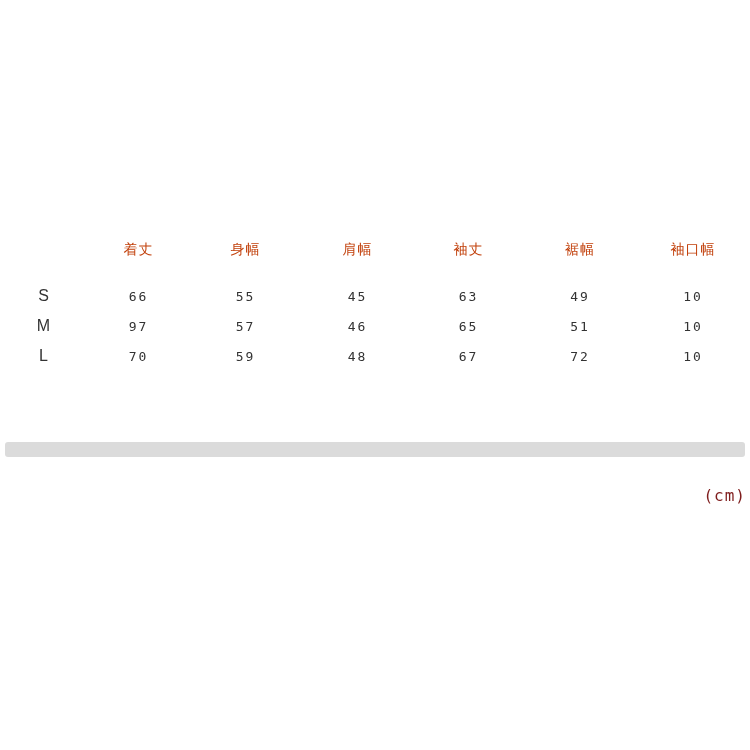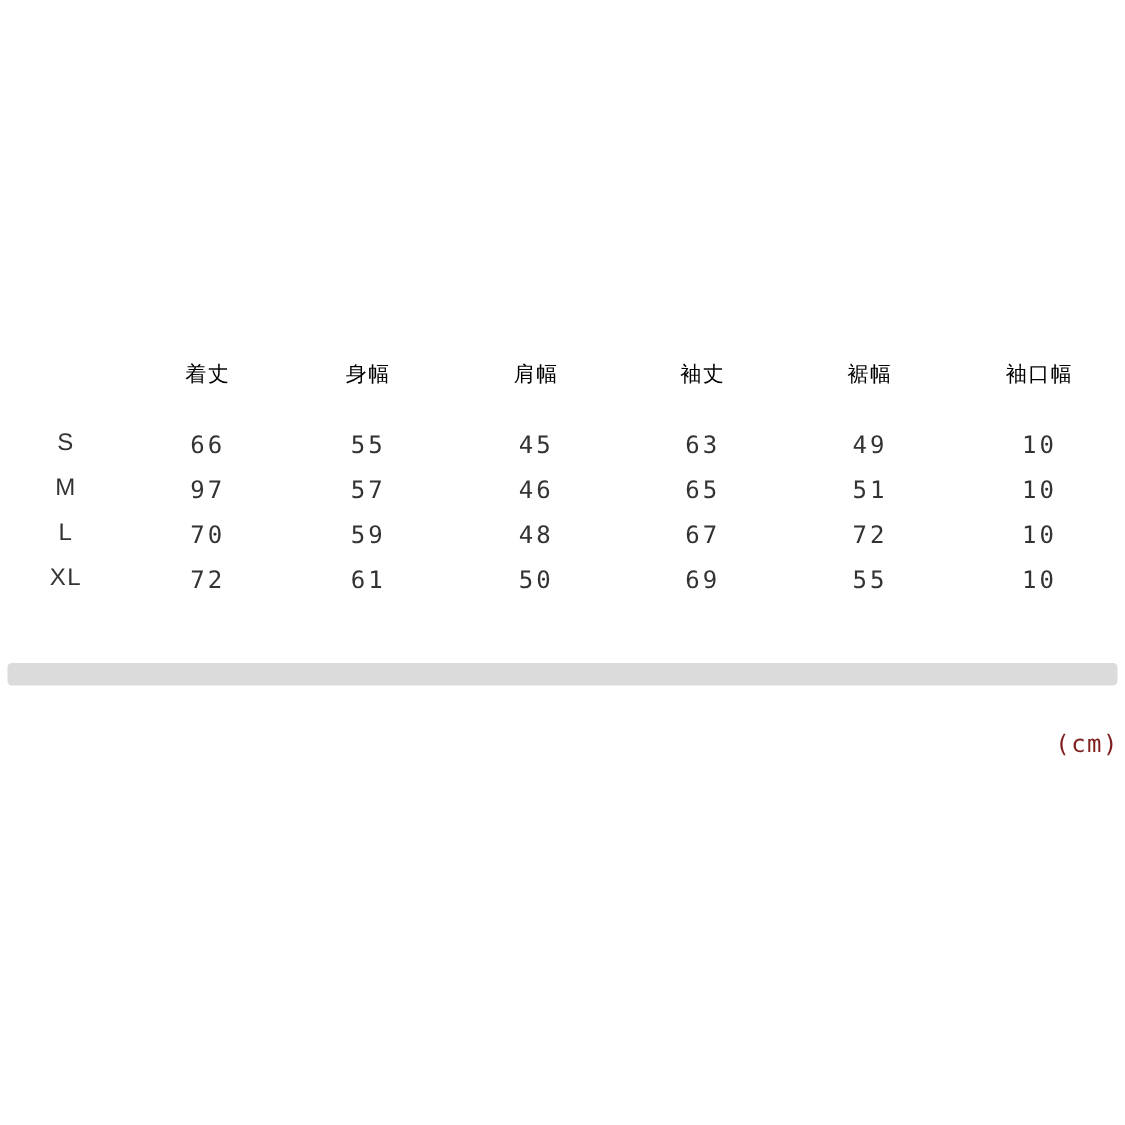--- a/index.html
+++ b/index.html
@@ -37,31 +37,31 @@
     font-weight: normal;
     white-space: nowrap;
   }
   .size-table thead tr { height: 30px; }
   .size-table tr.spacer { height: 16px; }
   .size-table tbody tr.data-row { height: 30px; }
   .col-header {
     font-family: "Liberation Sans", "DejaVu Sans", sans-serif;
     font-size: 14px;
     letter-spacing: 1px;
-    color: #000000;
+    color: #c2410c;
   }
   .row-label {
     font-family: "Liberation Sans", "DejaVu Sans", sans-serif;
     font-size: 16px;
     letter-spacing: 1px;
     color: #333333;
   }
   .size-value {
     font-family: "DejaVu Sans Mono", "Liberation Mono", monospace;
-    font-size: 16px;
+    font-size: 13px;
     letter-spacing: 2px;
     color: #333333;
   }
   .h-scrollbar {
     position: absolute;
     left: 5px;
     top: 442px;
     width: 740px;
     height: 15px;
     background: #dbdbdb;
@@ -125,27 +125,18 @@
     </tr>
     <tr class="data-row">
       <td class="row-label">L</td>
       <td class="size-value">70</td>
       <td class="size-value">59</td>
       <td class="size-value">48</td>
       <td class="size-value">67</td>
       <td class="size-value">72</td>
       <td class="size-value">10</td>
     </tr>
-    <tr class="data-row">
-      <td class="row-label">XL</td>
-      <td class="size-value">72</td>
-      <td class="size-value">61</td>
-      <td class="size-value">50</td>
-      <td class="size-value">69</td>
-      <td class="size-value">55</td>
-      <td class="size-value">10</td>
-    </tr>
   </tbody>
 </table>
 
 <div class="h-scrollbar"></div>
 
 <div class="unit-label">(cm)</div>
 
 </body></html>

